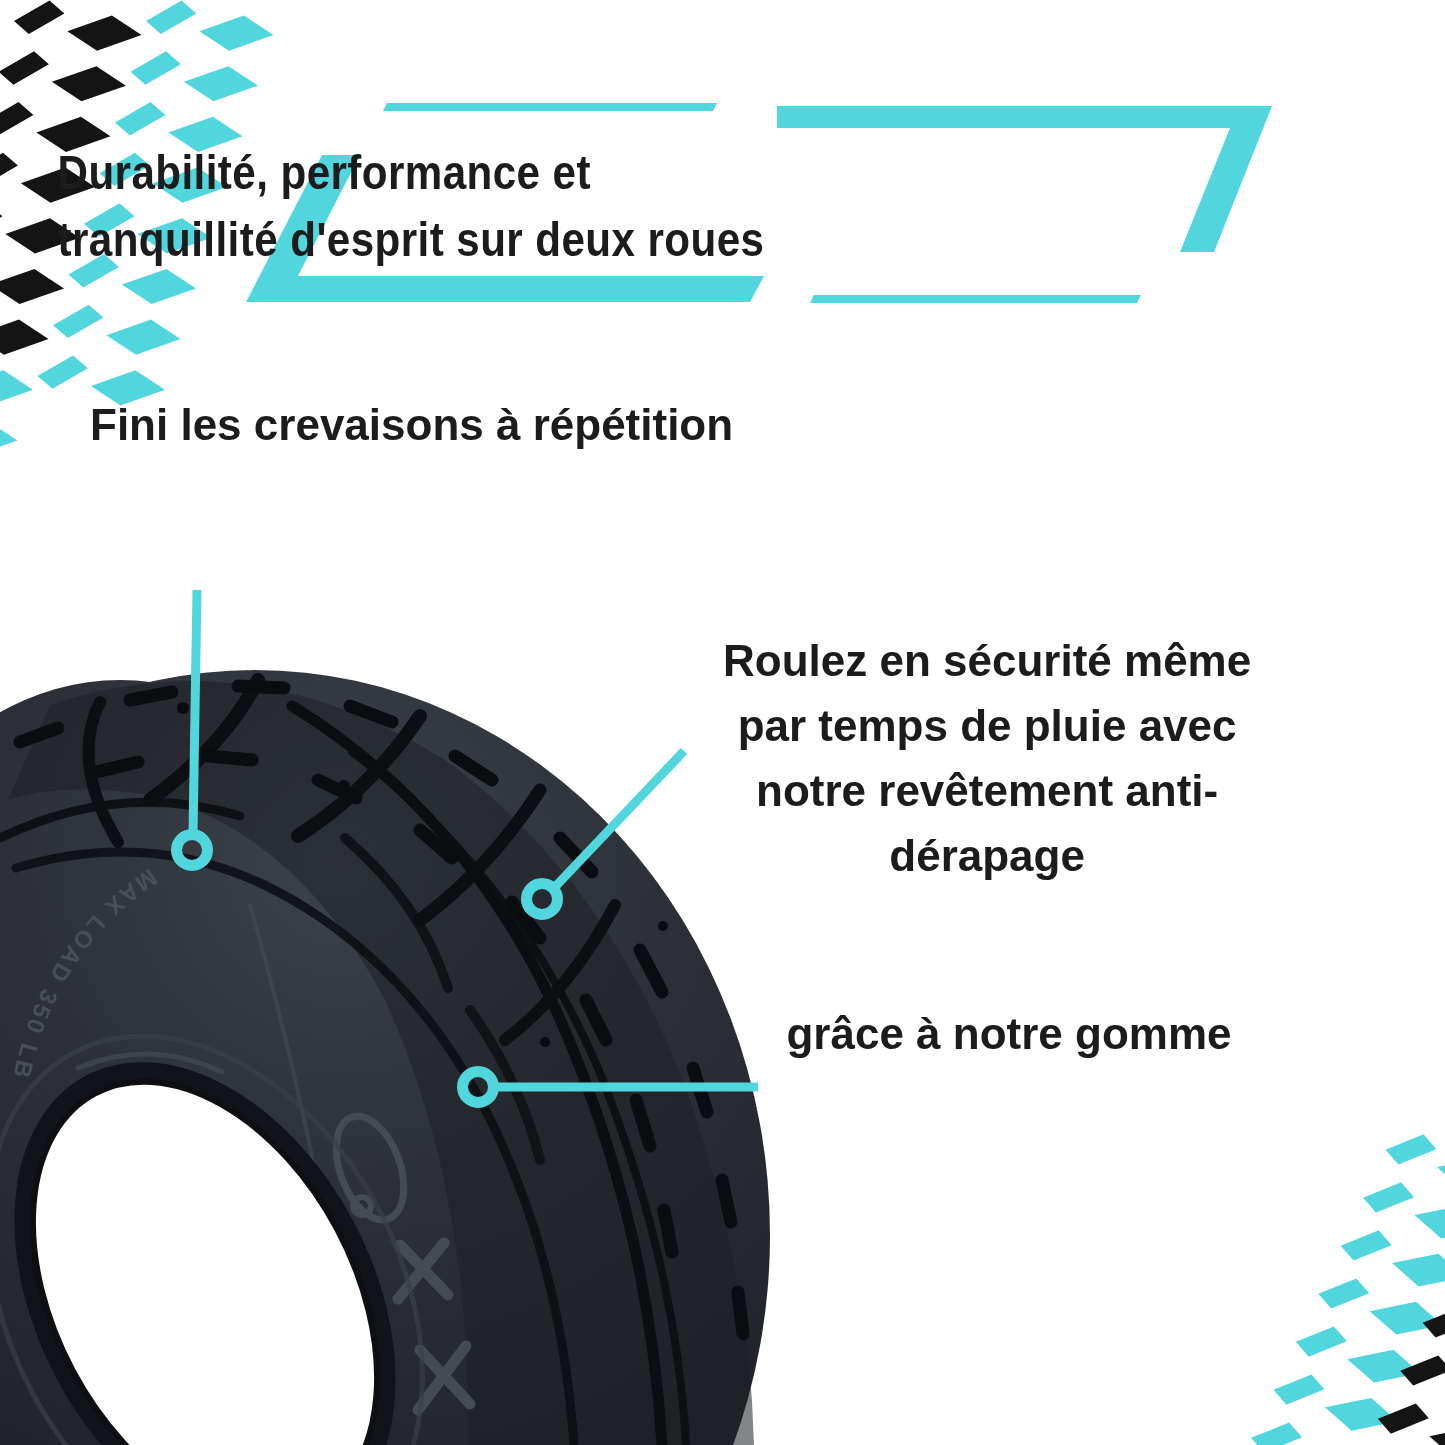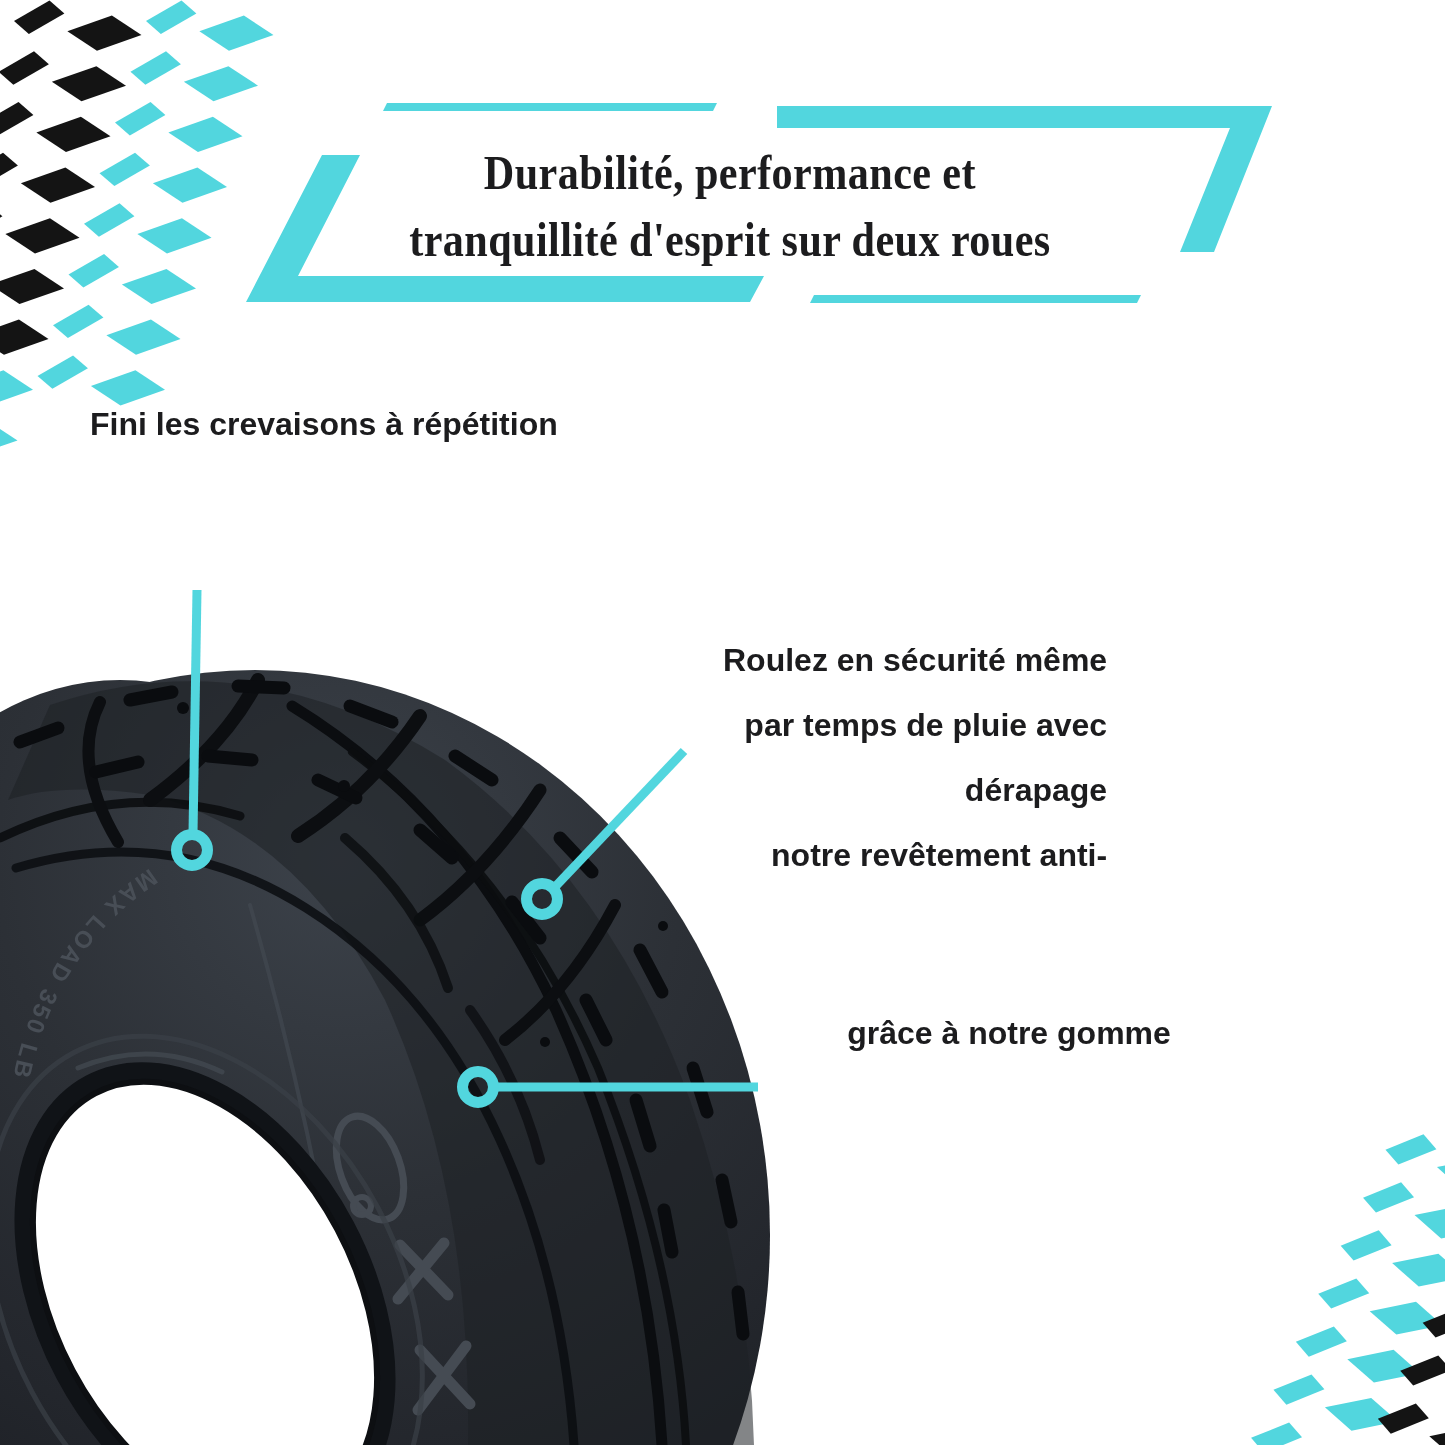--- a/index.html
+++ b/index.html
@@ -6,37 +6,36 @@
   #canvas {
     position: relative;
     width: 1445px; height: 1445px;
     overflow: hidden;
     background: #ffffff;
     font-family: "Liberation Sans", "DejaVu Sans", sans-serif;
   }
   svg.layer { position: absolute; left: 0; top: 0; width: 1445px; height: 1445px; }
   .txt { position: absolute; color: #1c1c1e; font-weight: bold; }
   .header-wrap {
-    position: absolute; left: 14px; right: 0; top: 139px;
-    text-align: center;
-    font-family: Liberation Serif, serif;
+    position: absolute; left: 0; right: 0; top: 139px;
+    text-align: left;
   }
   .header-inner {
     display: inline-block;
     transform: scaleX(0.86);
     transform-origin: center top;
     font-size: 49px; line-height: 67px;
     font-weight: bold; color: #1c1c1e;
     letter-spacing: 0.5px;
     white-space: nowrap;
   }
-  .callout { font-size: 32px; line-height: 65px; letter-spacing: 0px; }
+  .callout { font-size: 44px; line-height: 65px; letter-spacing: 0px; }
   .callout div { white-space: nowrap; }
   #callout-1 { left: 90px;  top: 392px; text-align: left; }
-  #callout-2 { left: 723px; top: 628px; text-align: right; }
+  #callout-2 { left: 723px; top: 628px; text-align: center; }
   #callout-3 { left: 768px; top: 1001px; width: 482px; text-align: center; }
 </style>
 </head>
 <body>
 
 <div id="canvas">
 
   <svg class="layer" viewBox="0 0 1445 1445">
     <defs>
       <g id="chev">
@@ -198,21 +197,21 @@
     </div>
   </div>
 
   <div id="callout-1" class="txt callout">
     <div>Fini les crevaisons à répétition</div>
   </div>
 
   <div id="callout-2" class="txt callout">
     <div>Roulez en sécurité même</div>
     <div>par temps de pluie avec</div>
+    <div>notre revêtement anti-</div>
     <div>dérapage</div>
-    <div>notre revêtement anti-</div>
   </div>
 
   <div id="callout-3" class="txt callout">
     <div>grâce à notre gomme</div>
   </div>
 
 </div>
 
 </body></html>

